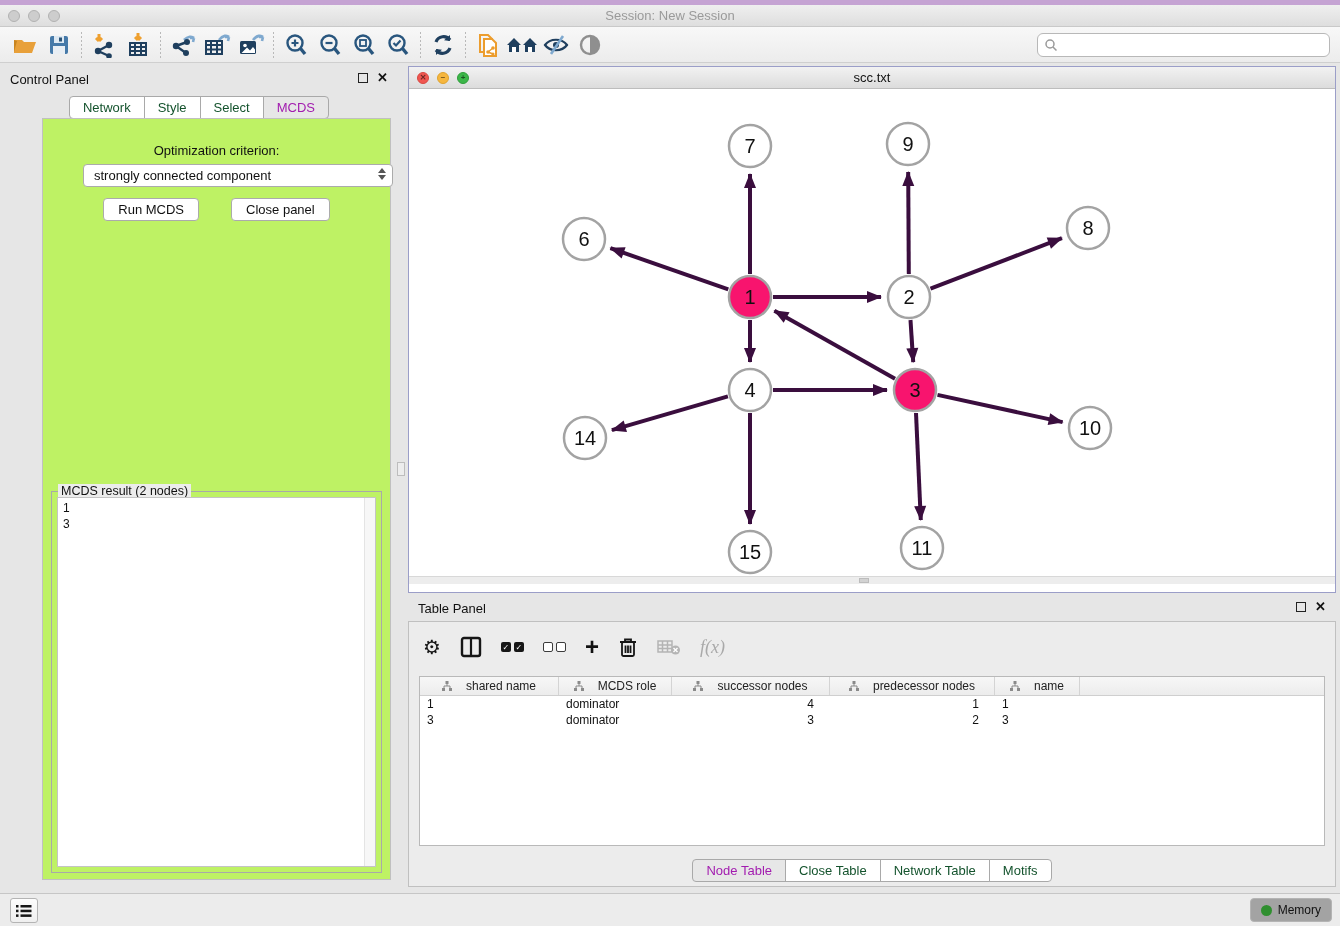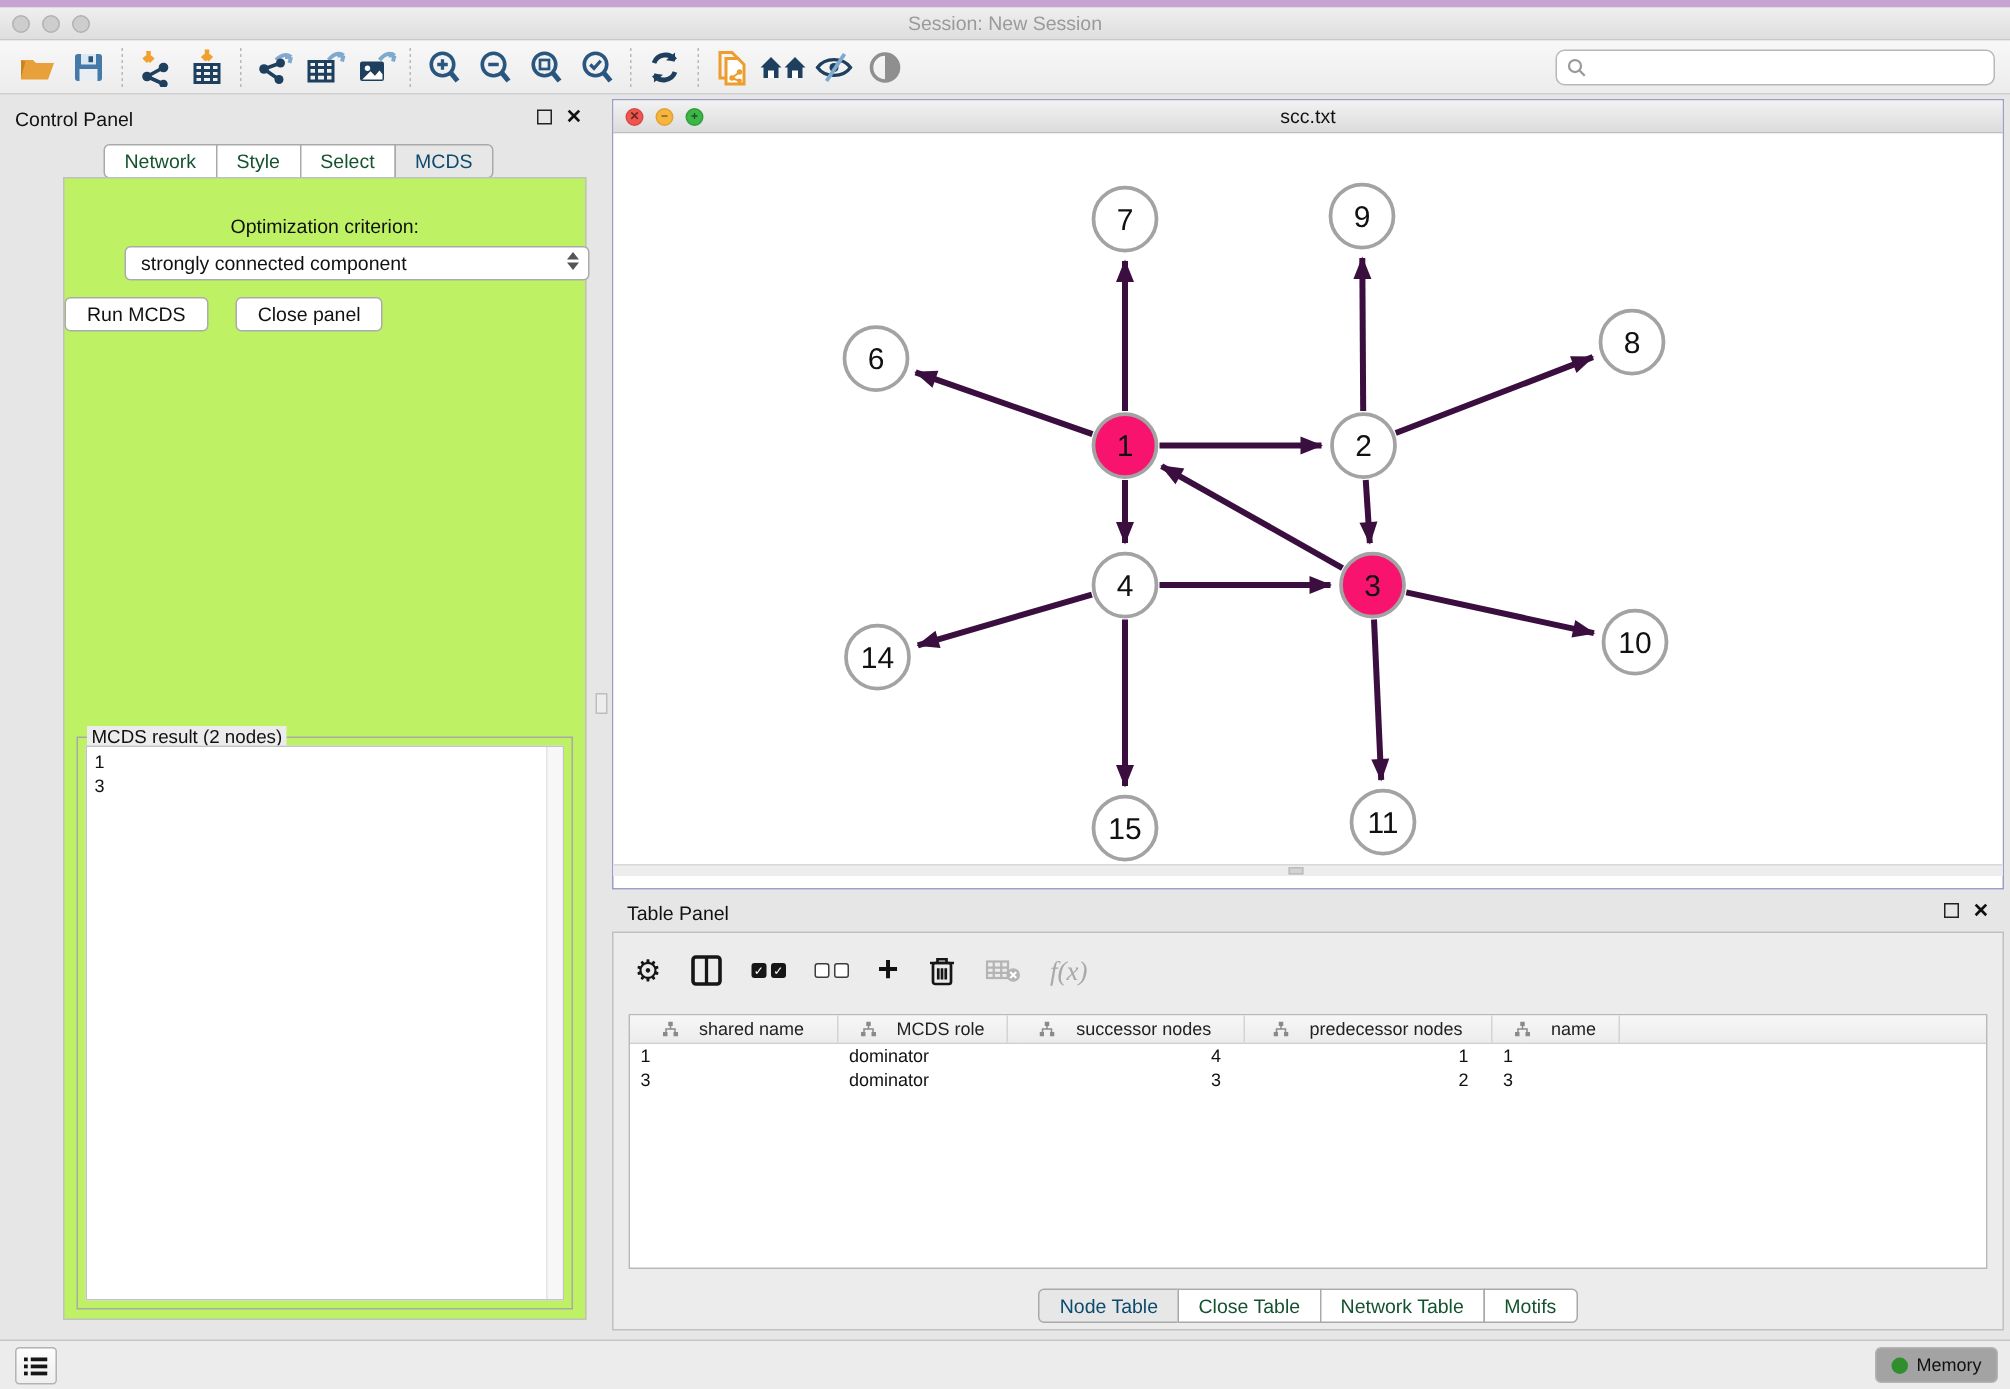--- a/index.html
+++ b/index.html
@@ -34,31 +34,31 @@
   .control-panel { left:2px; top:66px; width:394px; height:814px; }
   .cp-title-row { position:absolute; left:0; top:0; width:100%; height:26px; }
   .panel-title { font-size:13px; color:#111; position:absolute; left:8px; top:6px; }
   .float-icon { position:absolute; top:7px; width:10px; height:10px; border:1.5px solid #222; }
   .close-icon { position:absolute; top:4px; font-size:13px; font-weight:bold; color:#111; }
   .seg-row { position:absolute; top:30px; left:0; width:100%; display:flex; justify-content:center; }
   .seg { border:1px solid #a9a9a9; background:#fff; color:#14532d; font-size:13px;
     padding:3px 13px; margin-left:-1px; }
   .seg:first-child { border-radius:4px 0 0 4px; margin-left:0; }
   .seg:last-child { border-radius:0 4px 4px 0; }
-  .seg.active { background:#e7e7e7; color:#0c4a6e; }
+  .seg.active { background:#e7e7e7; color:#a21caf; }
   .cp-body { position:absolute; left:4px; right:5px; top:52px; bottom:0;
     background:#bef264; border:1px solid #c0c0c0;margin-left:36px; }
   .opt-label { position:absolute; top:24px; width:100%; text-align:center; font-size:13px; color:#111; }
   .dropdown { position:absolute; top:45px; left:40px; width:310px; height:23px; background:#fff;
     border:1px solid #ababab; border-radius:4px; display:flex; align-items:center;
     font-size:13px; padding-left:10px; color:#111; }
   .dd-stepper { position:absolute; right:6px; top:3px; display:flex; flex-direction:column; gap:2px; }
   .dd-stepper .up { width:0;height:0;border-left:4px solid transparent;border-right:4px solid transparent;border-bottom:5px solid #555; }
   .dd-stepper .down { width:0;height:0;border-left:4px solid transparent;border-right:4px solid transparent;border-top:5px solid #555; }
-  .cp-buttons { position:absolute; top:79px; width:100%; display:flex; gap:18px; }
+  .cp-buttons { position:absolute; top:79px; width:100%; display:flex; justify-content:center; gap:32px; }
   .mac-btn { background:#fff; border:1px solid #ababab; border-radius:4px;
     font-size:13px; color:#111; padding:3px 14px; font-family:"Liberation Sans",sans-serif; }
   .result-group { position:absolute; left:8px; right:8px; top:372px; bottom:6px;
     border:1px solid #a9a9a9; }
   .group-title { position:absolute; top:-8px; left:6px; background:#ececec;
     font-size:12.5px; color:#111; padding:0 3px; }
   .result-area { position:absolute; inset:5px; background:#fff; border:1px solid #c4c4c4;
     font-size:12px; color:#111; padding:2px 5px; line-height:16px; }
   .result-scroll { position:absolute; right:0; top:0; bottom:0; width:11px;
     background:#f7f7f7; border-left:1px solid #e4e4e4; }

